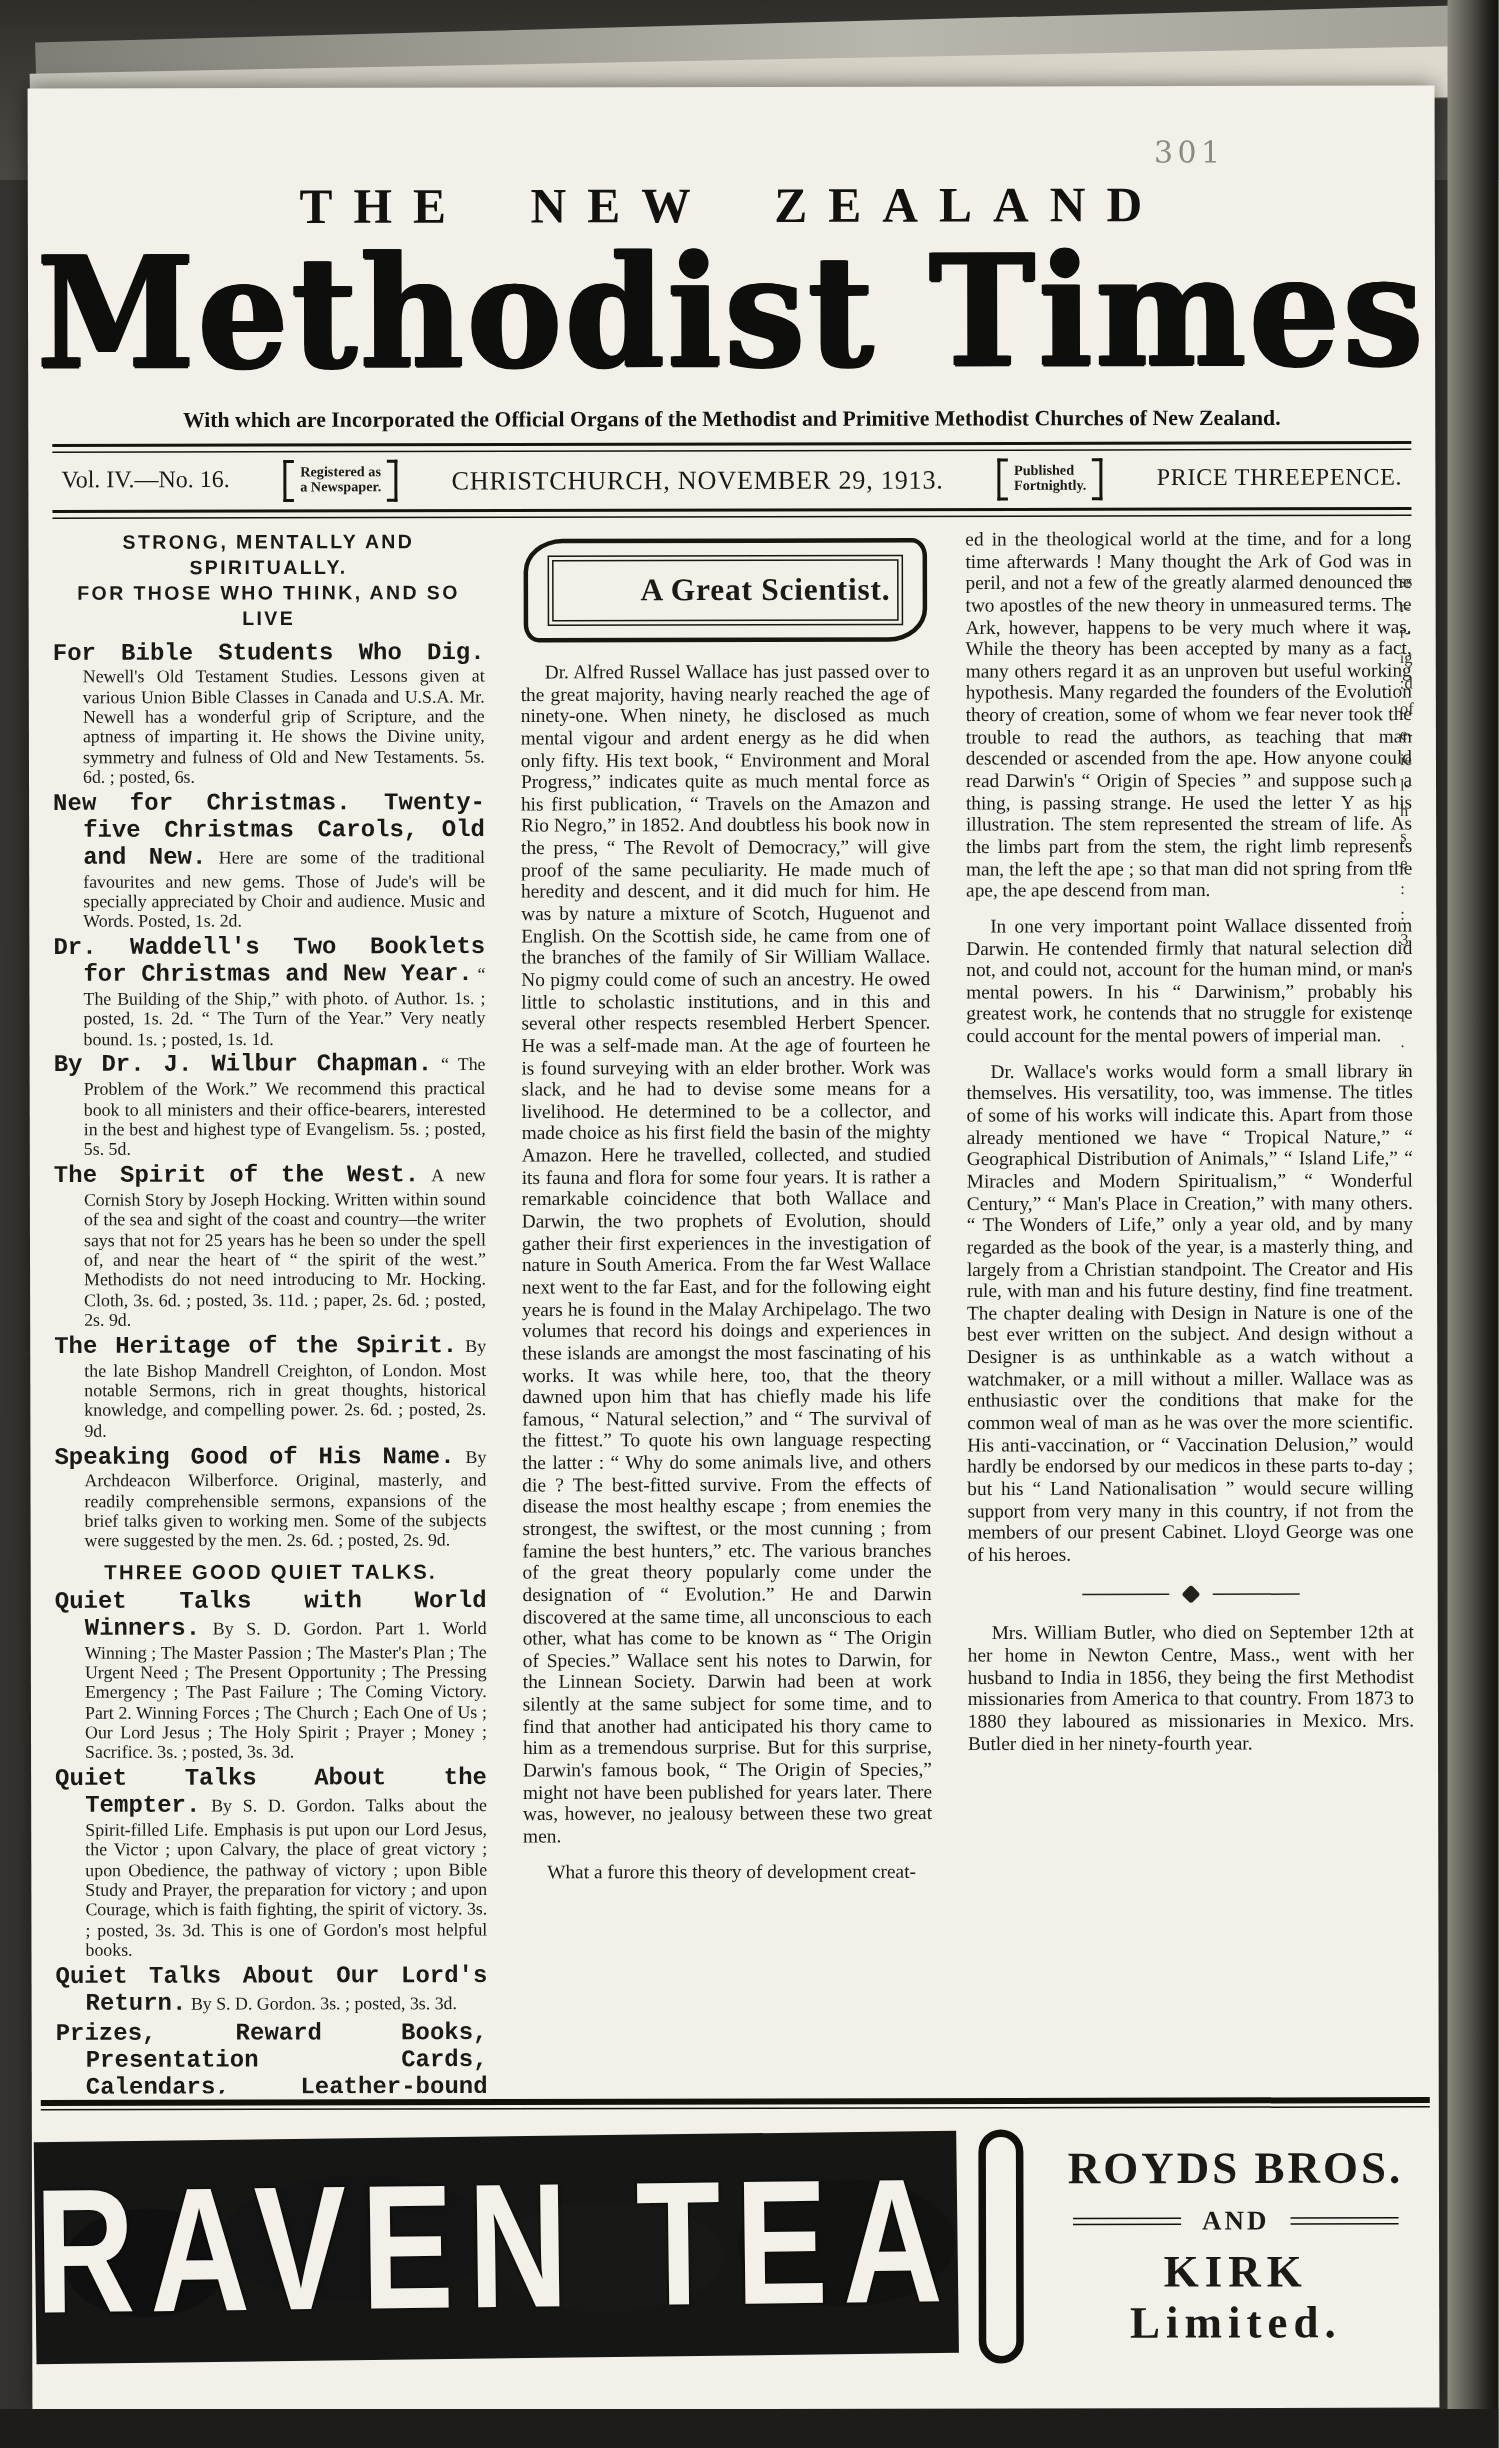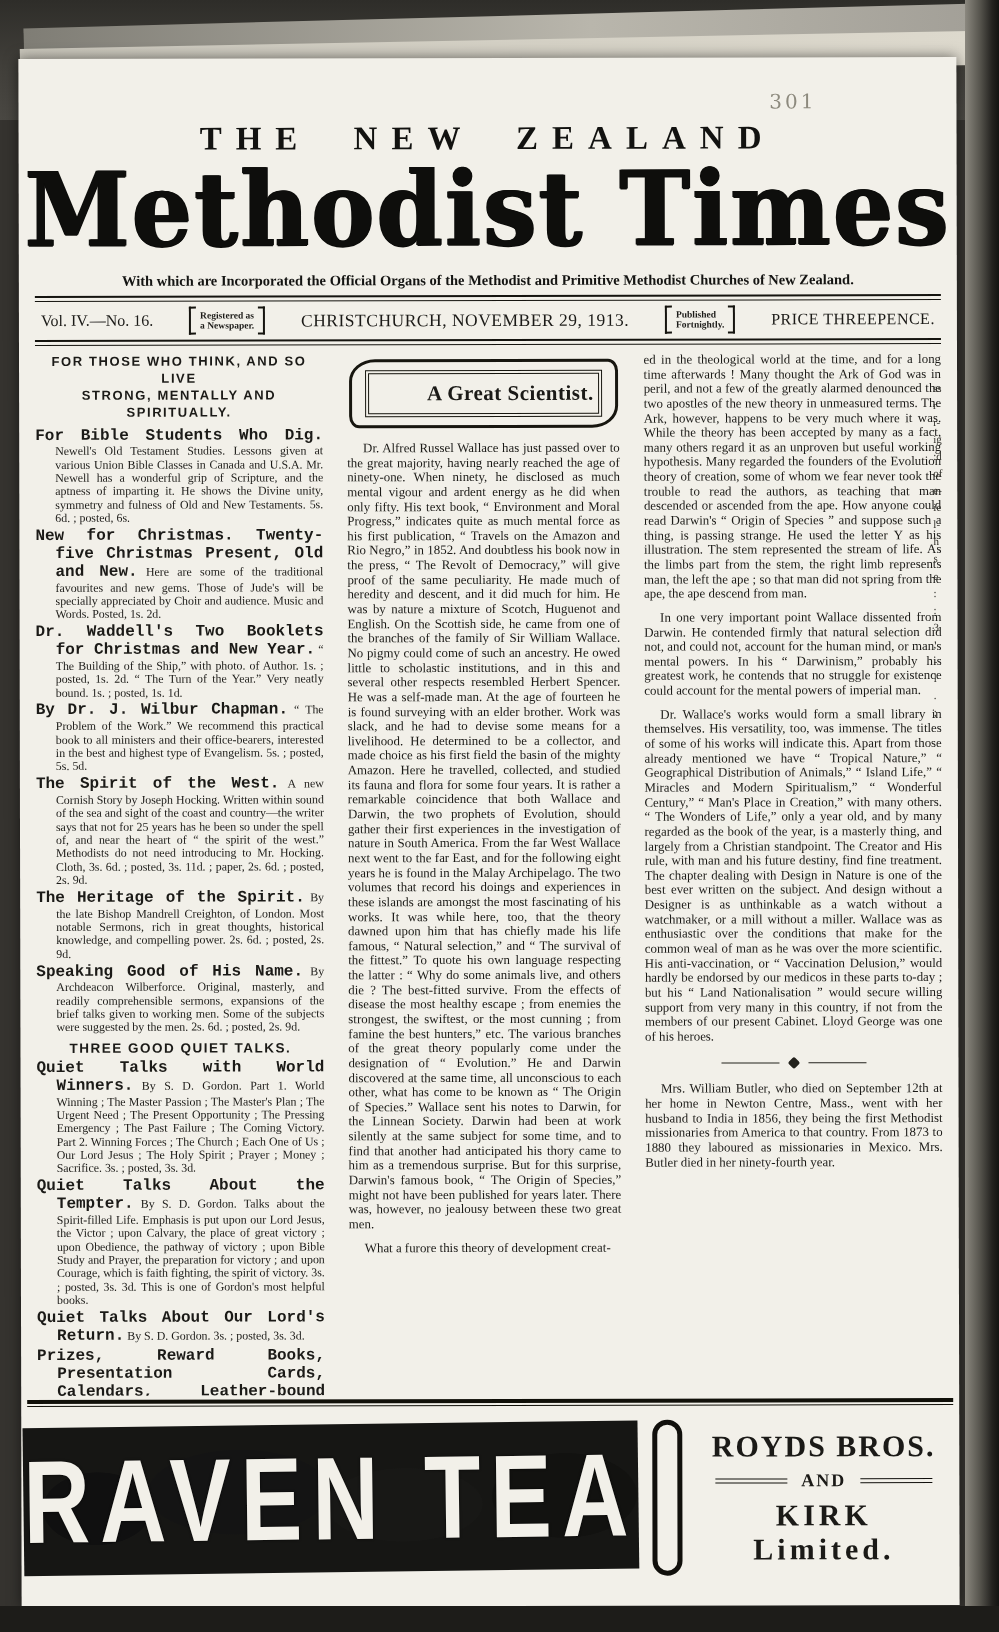--- a/index.html
+++ b/index.html
@@ -136,26 +136,26 @@
       <span class="brk r"></span>
     </span>
     <span class="dl-price">PRICE THREEPENCE.</span>
   </div>
   <div class="rule-double below"></div>
 
   <div class="columns">
 
     <section class="col col-left">
       <div class="lc-heading">
+        <div>STRONG, MENTALLY AND SPIRITUALLY.</div>
         <div>FOR THOSE WHO THINK, AND SO LIVE</div>
-        <div>STRONG, MENTALLY AND SPIRITUALLY.</div>
       </div>
 
       <p class="book-item"><span class="lead">For Bible Students Who Dig.</span> <span>Newell's Old Testament Studies. Lessons given at various Union Bible Classes in Canada and U.S.A. Mr. Newell has a wonderful grip of Scripture, and the aptness of imparting it. He shows the Divine unity, symmetry and fulness of Old and New Testaments. 5s. 6d. ; posted, 6s.</span></p>
-      <p class="book-item"><span class="lead">New for Christmas. Twenty-five Christmas Present, Old and New.</span> <span>Here are some of the traditional favourites and new gems. Those of Jude's will be specially appreciated by Choir and audience. Music and Words. Posted, 1s. 2d.</span></p>
+      <p class="book-item"><span class="lead">New for Christmas. Twenty-five Christmas Carols, Old and New.</span> <span>Here are some of the traditional favourites and new gems. Those of Jude's will be specially appreciated by Choir and audience. Music and Words. Posted, 1s. 2d.</span></p>
       <p class="book-item"><span class="lead">Dr. Waddell's Two Booklets for Christmas and New Year.</span> <span>“ The Building of the Ship,” with photo. of Author. 1s. ; posted, 1s. 2d. “ The Turn of the Year.” Very neatly bound. 1s. ; posted, 1s. 1d.</span></p>
       <p class="book-item"><span class="lead">By Dr. J. Wilbur Chapman.</span> <span>“ The Problem of the Work.” We recommend this practical book to all ministers and their office-bearers, interested in the best and highest type of Evangelism. 5s. ; posted, 5s. 5d.</span></p>
       <p class="book-item"><span class="lead">The Spirit of the West.</span> <span>A new Cornish Story by Joseph Hocking. Written within sound of the sea and sight of the coast and country—the writer says that not for 25 years has he been so under the spell of, and near the heart of “ the spirit of the west.” Methodists do not need introducing to Mr. Hocking. Cloth, 3s. 6d. ; posted, 3s. 11d. ; paper, 2s. 6d. ; posted, 2s. 9d.</span></p>
       <p class="book-item"><span class="lead">The Heritage of the Spirit.</span> <span>By the late Bishop Mandrell Creighton, of London. Most notable Sermons, rich in great thoughts, historical knowledge, and compelling power. 2s. 6d. ; posted, 2s. 9d.</span></p>
       <p class="book-item"><span class="lead">Speaking Good of His Name.</span> <span>By Archdeacon Wilberforce. Original, masterly, and readily comprehensible sermons, expansions of the brief talks given to working men. Some of the subjects were suggested by the men. 2s. 6d. ; posted, 2s. 9d.</span></p>
 
       <div class="lc-subheading">THREE GOOD QUIET TALKS.</div>
 
       <p class="book-item"><span class="lead">Quiet Talks with World Winners.</span> <span>By S. D. Gordon. Part 1. World Winning ; The Master Passion ; The Master's Plan ; The Urgent Need ; The Present Opportunity ; The Pressing Emergency ; The Past Failure ; The Coming Victory. Part 2. Winning Forces ; The Church ; Each One of Us ; Our Lord Jesus ; The Holy Spirit ; Prayer ; Money ; Sacrifice. 3s. ; posted, 3s. 3d.</span></p>
       <p class="book-item"><span class="lead">Quiet Talks About the Tempter.</span> <span>By S. D. Gordon. Talks about the Spirit-filled Life. Emphasis is put upon our Lord Jesus, the Victor ; upon Calvary, the place of great victory ; upon Obedience, the pathway of victory ; upon Bible Study and Prayer, the preparation for victory ; and upon Courage, which is faith fighting, the spirit of victory. 3s. ; posted, 3s. 3d. This is one of Gordon's most helpful books.</span></p>

